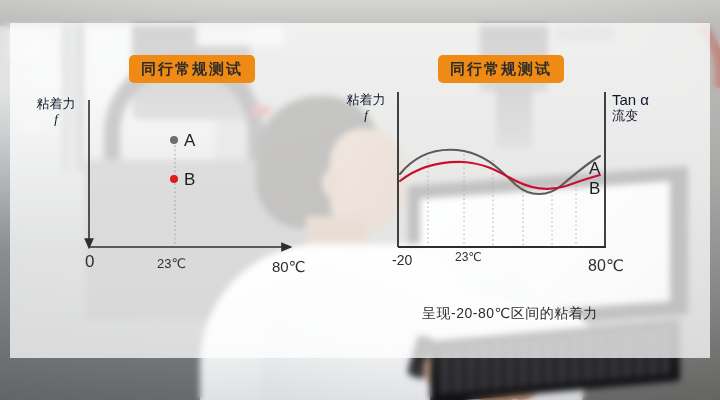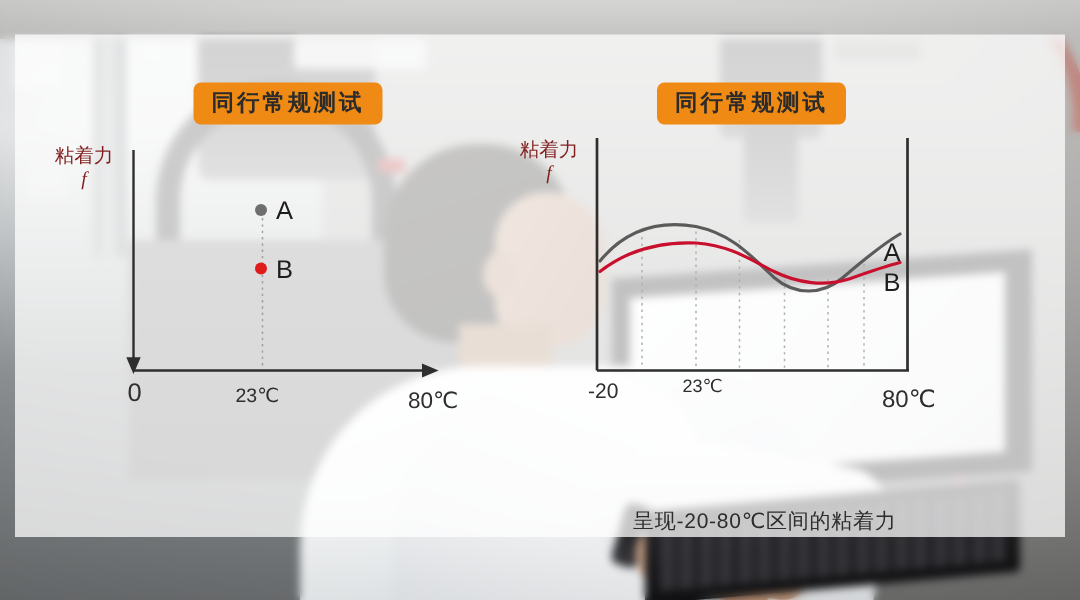--- a/index.html
+++ b/index.html
@@ -186,21 +186,21 @@
     line-height:28px;
     height:28px;
     font-weight:700;
     white-space:nowrap;
   }
   #badge-left  { left:129px; top:55px; width:126px; }
   #badge-right { left:438px; top:55px; width:126px; }
 
   .axis-label {
     position:absolute;
-    color:#7f1d1d;
+    color:#0f172a;
     font-size:13px;
     line-height:15px;
     white-space:nowrap;
     text-align:center;
   }
   .axis-label .sub { display:block; font-size:13px; font-style:italic; font-family:"Liberation Serif",serif; }
 
   .tick-label {
     position:absolute;
     color:#2e2e2e;
@@ -331,24 +331,28 @@
   <div class="tick-label" style="left:272px; top:258px; font-size:15px;">80℃</div>
 
 
   <div class="badge" id="badge-right">同行常规测试</div>
 
   <div class="axis-label" style="left:336px; top:92px; width:60px;">
     <span>粘着力</span>
     <span class="sub">f</span>
   </div>
 
+  <div class="axis-label" style="left:612px; top:92px; width:80px; text-align:left;">
+    <span style="font-size:15px;">Tan α</span>
+    <span class="sub" style="font-style:normal;font-family:inherit;font-size:13px;">流变</span>
+  </div>
 
 
   <div class="pt-label" style="left:589px; top:160px;">A</div>
   <div class="pt-label" style="left:589px; top:180px;">B</div>
 
   <div class="tick-label" style="left:392px; top:252px; font-size:14px;">-20</div>
   <div class="tick-label" style="left:455px; top:250px; font-size:12px;">23℃</div>
   <div class="tick-label" style="left:588px; top:256px; font-size:16px;">80℃</div>
 
-  <div class="caption" style="left:422px; top:305px;margin-top:34px;">呈现-20-80℃区间的粘着力</div>
+  <div class="caption" style="left:422px; top:305px;">呈现-20-80℃区间的粘着力</div>
 
 </div>
 
 </body></html>

